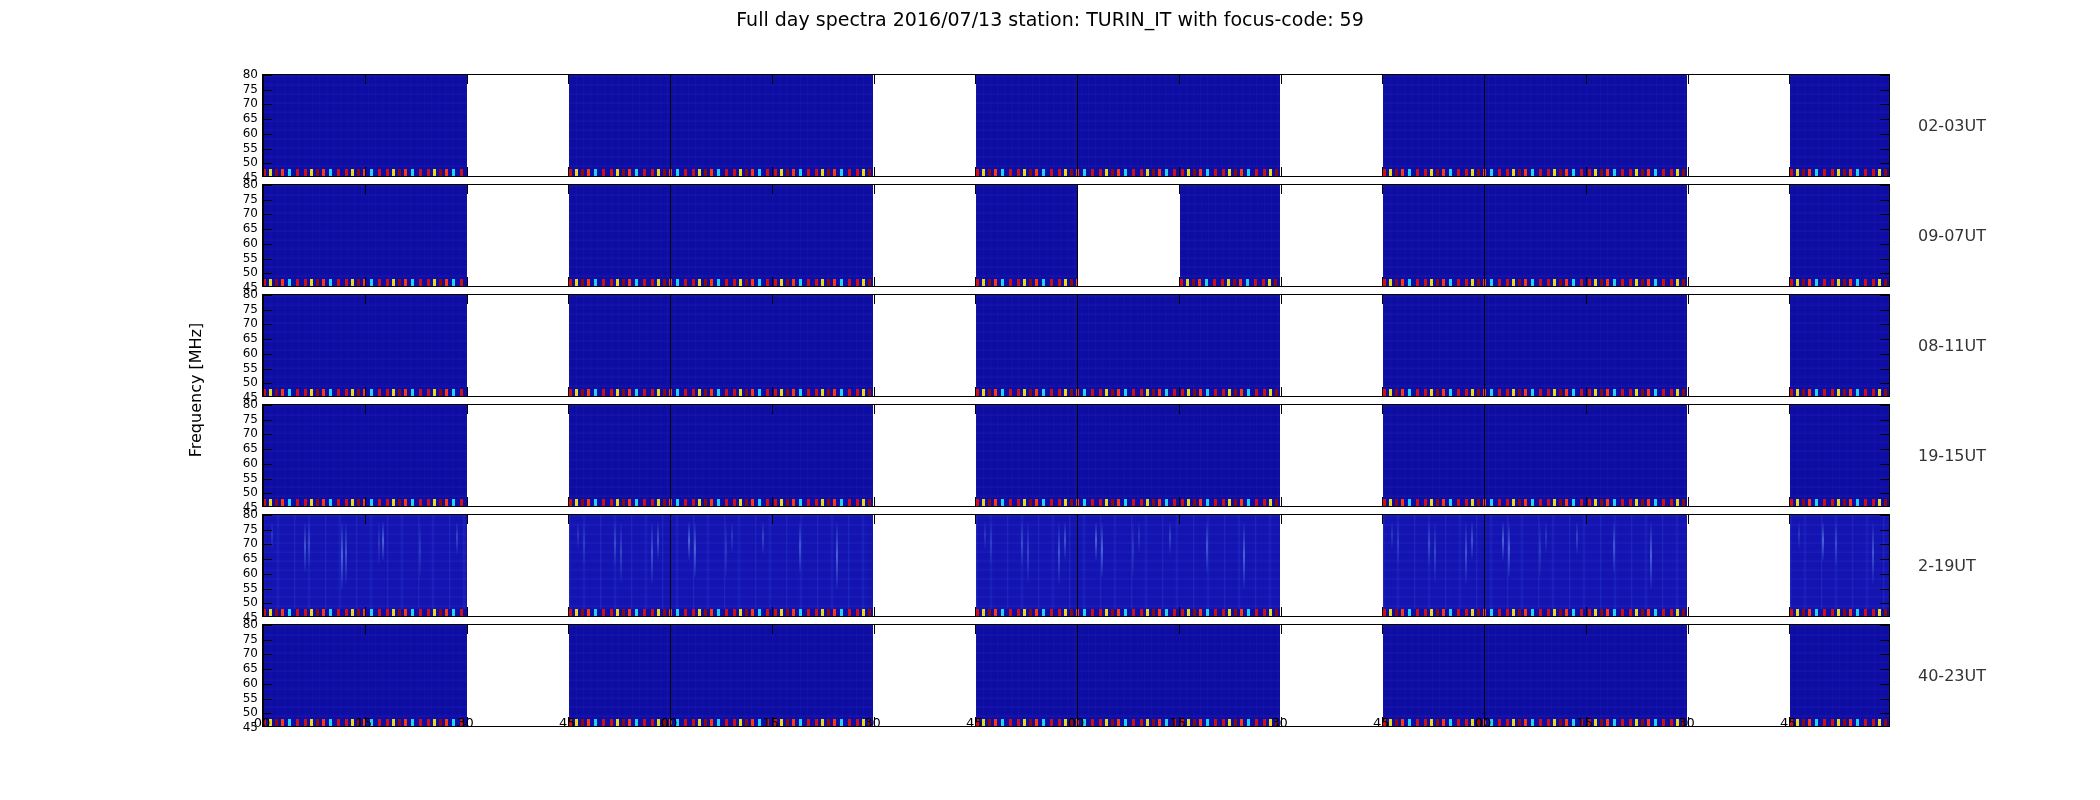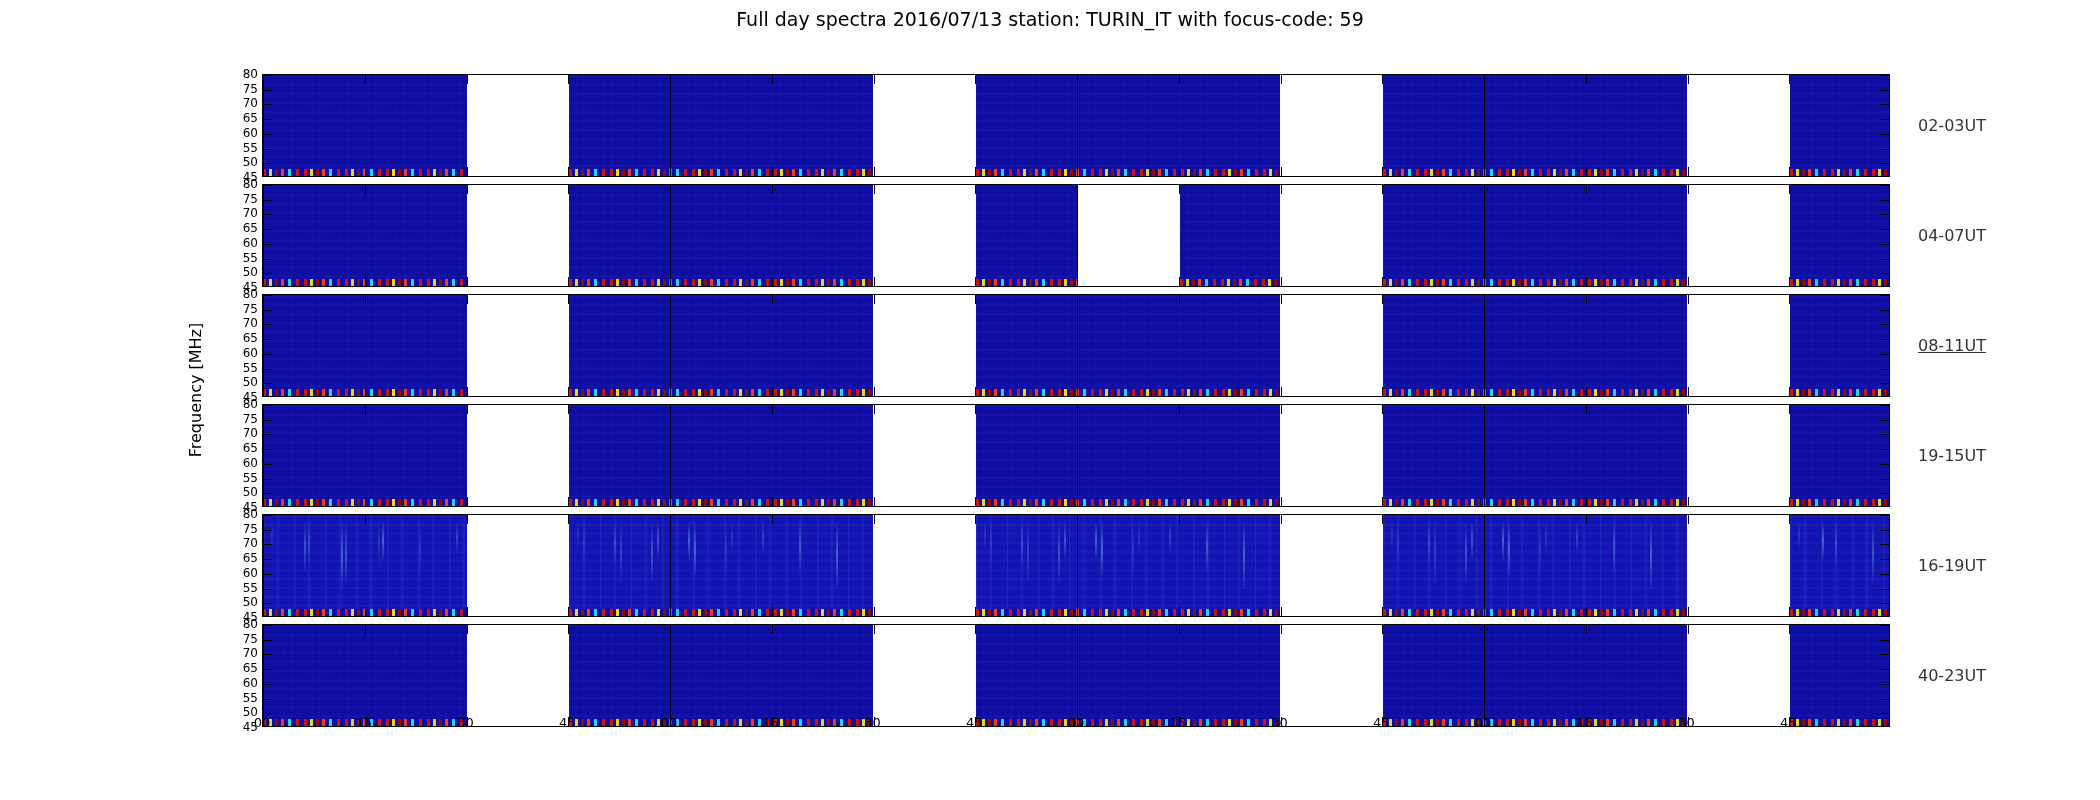--- a/index.html
+++ b/index.html
@@ -588,32 +588,32 @@
     <div class="ylabcol" style="top: 184px; height: 103px;">
       <div class="ylab" style="top: 0px;">80</div>
       <div class="ylab" style="top: 14.7143px;">75</div>
       <div class="ylab" style="top: 29.4286px;">70</div>
       <div class="ylab" style="top: 44.1429px;">65</div>
       <div class="ylab" style="top: 58.8571px;">60</div>
       <div class="ylab" style="top: 73.5714px;">55</div>
       <div class="ylab" style="top: 88.2857px;">50</div>
       <div class="ylab" style="top: 103px;">45</div>
     </div>
-    <div class="rowlab" style="top: 225.5px;">04-07UT</div>
+    <div class="rowlab" style="top: 225.5px;">09-07UT</div>
     <div class="ylabcol" style="top: 294px; height: 103px;">
       <div class="ylab" style="top: 0px;">80</div>
       <div class="ylab" style="top: 14.7143px;">75</div>
       <div class="ylab" style="top: 29.4286px;">70</div>
       <div class="ylab" style="top: 44.1429px;">65</div>
       <div class="ylab" style="top: 58.8571px;">60</div>
       <div class="ylab" style="top: 73.5714px;">55</div>
       <div class="ylab" style="top: 88.2857px;">50</div>
       <div class="ylab" style="top: 103px;">45</div>
     </div>
-    <div class="rowlab" style="top: 335.5px; text-decoration: underline;">08-11UT</div>
+    <div class="rowlab" style="top: 335.5px;">08-11UT</div>
     <div class="ylabcol" style="top: 404px; height: 103px;">
       <div class="ylab" style="top: 0px;">80</div>
       <div class="ylab" style="top: 14.7143px;">75</div>
       <div class="ylab" style="top: 29.4286px;">70</div>
       <div class="ylab" style="top: 44.1429px;">65</div>
       <div class="ylab" style="top: 58.8571px;">60</div>
       <div class="ylab" style="top: 73.5714px;">55</div>
       <div class="ylab" style="top: 88.2857px;">50</div>
       <div class="ylab" style="top: 103px;">45</div>
     </div>
@@ -621,21 +621,21 @@
     <div class="ylabcol" style="top: 514px; height: 103px;">
       <div class="ylab" style="top: 0px;">80</div>
       <div class="ylab" style="top: 14.7143px;">75</div>
       <div class="ylab" style="top: 29.4286px;">70</div>
       <div class="ylab" style="top: 44.1429px;">65</div>
       <div class="ylab" style="top: 58.8571px;">60</div>
       <div class="ylab" style="top: 73.5714px;">55</div>
       <div class="ylab" style="top: 88.2857px;">50</div>
       <div class="ylab" style="top: 103px;">45</div>
     </div>
-    <div class="rowlab" style="top: 555.5px;">16-19UT</div>
+    <div class="rowlab" style="top: 555.5px;">2-19UT</div>
     <div class="ylabcol" style="top: 624px; height: 103px;">
       <div class="ylab" style="top: 0px;">80</div>
       <div class="ylab" style="top: 14.7143px;">75</div>
       <div class="ylab" style="top: 29.4286px;">70</div>
       <div class="ylab" style="top: 44.1429px;">65</div>
       <div class="ylab" style="top: 58.8571px;">60</div>
       <div class="ylab" style="top: 73.5714px;">55</div>
       <div class="ylab" style="top: 88.2857px;">50</div>
       <div class="ylab" style="top: 103px;">45</div>
     </div>

